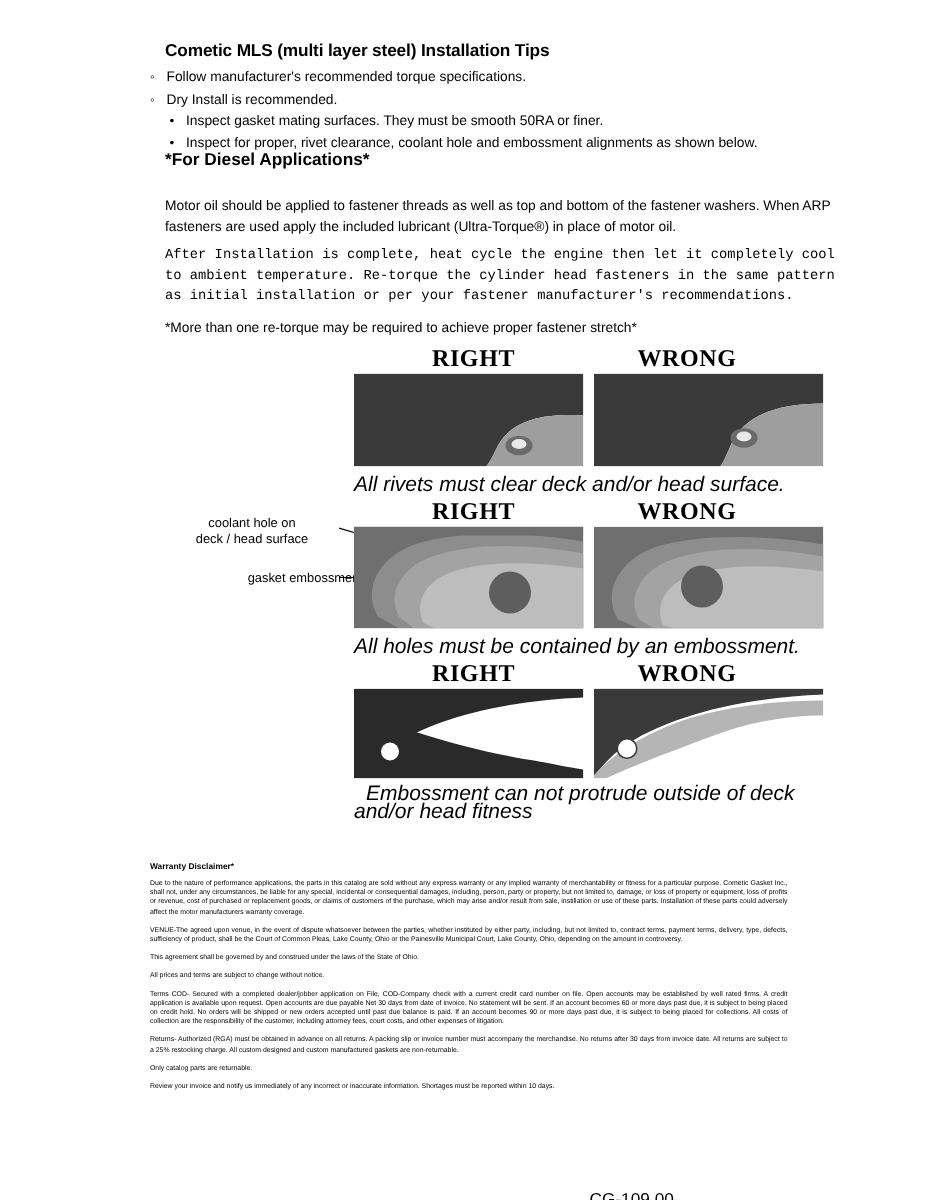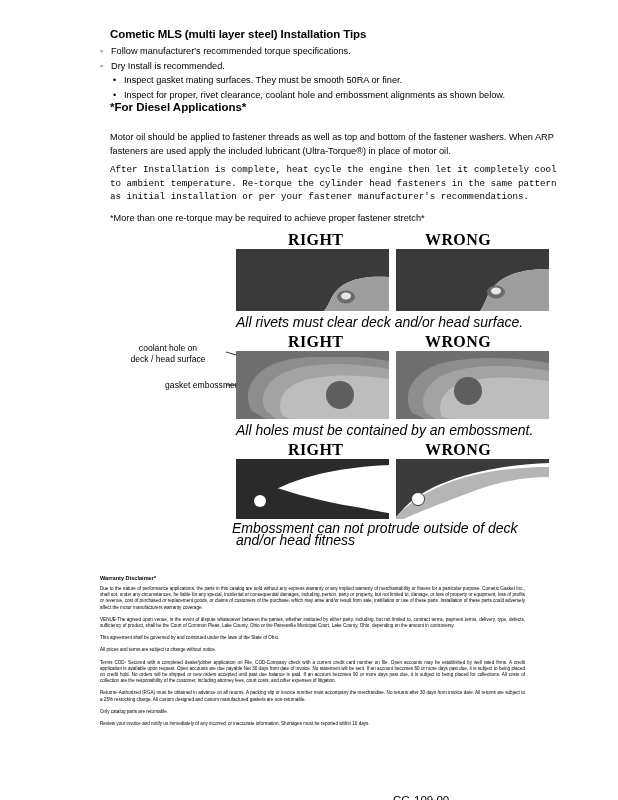--- a/index.html
+++ b/index.html
@@ -234,21 +234,21 @@
   <div class="panel" style="left:396px; top:459px; width:153px; height:60px;">
     <svg width="153" height="60" viewBox="0 0 153 60" xmlns="http://www.w3.org/2000/svg">
       <rect x="0" y="0" width="153" height="60" fill="#ffffff"></rect>
       <path d="M0,0 L153,0 L153,4 C100,6 48,18 18,40 C8,48 4,54 0,58 Z" fill="#3a3a3a"></path>
       <path d="M0,58 C10,46 34,28 70,18 C100,10 130,8 153,8 L153,18 C130,18 104,22 78,32 C46,44 20,54 8,60 L0,60 Z" fill="#b5b5b5"></path>
       <path d="M0,60 L0,22 C28,34 68,46 118,52 C134,54 146,56 153,57 L153,60 Z" fill="#3a3a3a" opacity="0"></path>
       <circle cx="22" cy="40" r="6.5" fill="#ffffff" stroke="#3a3a3a" stroke-width="1"></circle>
     </svg>
   </div>
 
-  <div class="caption" style="left:232px; top:520px;">Embossment can not protrude outside of deck</div>
+  <div class="caption" style="left:244px; top:520px;">Embossment can not protrude outside of deck</div>
   <div class="caption" style="left:236px; top:532px;">and/or head fitness</div>
 
   <div class="warranty-title">Warranty Disclaimer*</div>
   <div class="warranty" style="top:586px;">
     <p>Due to the nature of performance applications, the parts in this catalog are sold without any express warranty or any implied warranty of merchantability or fitness for a particular purpose.  Cometic Gasket Inc., shall not, under any circumstances, be liable for any special, incidental or consequential damages, including, person, party or property, but not limited to, damage, or loss of property or equipment, loss of profits or revenue, cost of purchased or replacement goods, or claims of customers of the purchase, which may arise and/or result from sale, instillation or use of these parts.  Installation of these parts could adversely affect the motor manufacturers warranty coverage.</p>
     <p>VENUE-The agreed upon venue, in the event of dispute whatsoever between the parties, whether instituted by either party, including, but not limited to, contract terms, payment terms, delivery, type, defects, sufficiency of product, shall be the Court of Common Pleas, Lake County, Ohio or the Painesville Municipal Court, Lake County, Ohio, depending on the amount in controversy.</p>
     <p>This agreement shall be governed by and construed under the laws of the State of Ohio.</p>
     <p>All prices and terms are subject to change without notice.</p>
     <p>Terms COD- Secured with a completed dealer/jobber application on File, COD-Company check with a current credit card number on file.  Open accounts may be established by well rated firms.  A credit application is available upon request.  Open accounts are due payable Net 30 days from date of invoice.  No statement will be sent.  If an account becomes 60 or more days past due, it is subject to being placed on credit hold.  No orders will be shipped or new orders accepted until past due balance is paid.  If an account becomes 90 or more days past due, it is subject to being placed for collections.  All costs of collection are the responsibility of the customer, including attorney fees, court costs, and other expenses of litigation.</p>
     <p>Returns- Authorized (RGA) must be obtained in advance on all returns.  A packing slip or invoice number must accompany the merchandise.  No returns after 30 days from invoice date.  All returns are subject to a 25% restocking charge.  All custom designed and custom manufactured gaskets are non-returnable.</p>

